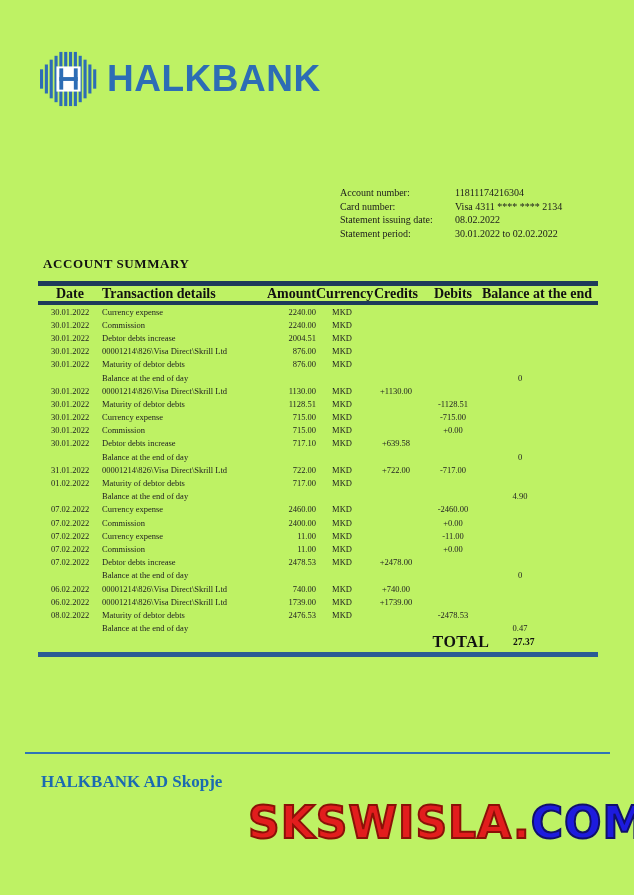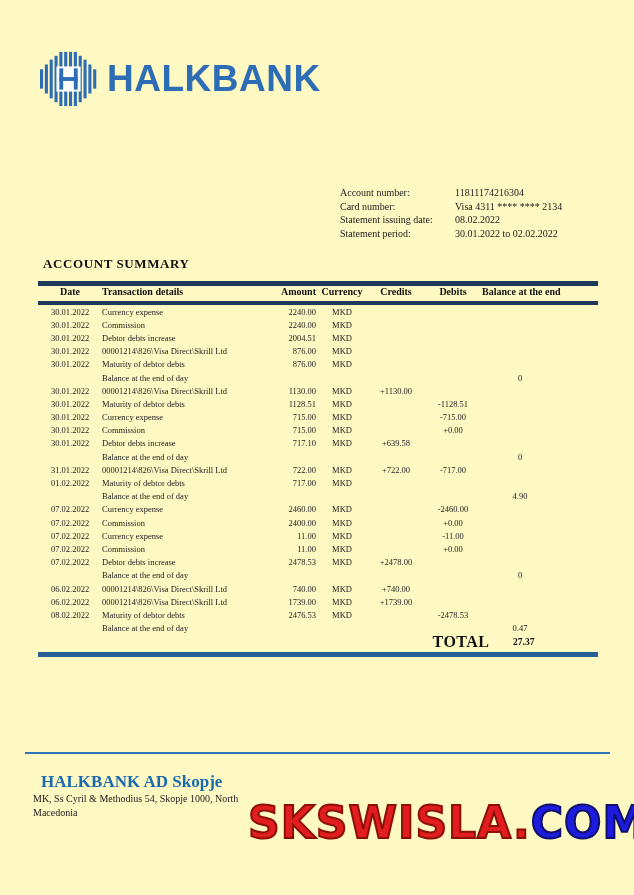--- a/index.html
+++ b/index.html
@@ -1,17 +1,17 @@
 <!DOCTYPE html>
 <html><head>
 <meta charset="utf-8">
 <style>
   * { margin:0; padding:0; box-sizing:border-box; }
   body { background:#ffffff; font-family:"Liberation Serif", serif; }
-  .page { position:relative; width:634px; height:895px; background:#fef9c3; overflow:hidden; }
+  .page { position:relative; width:634px; height:895px; background:#bef264; overflow:hidden; }
 
   
   .logo { position:absolute; top:50px; left:40px; display:flex; align-items:center; gap:9px; }
   .logo-text { font-family:"Liberation Sans", sans-serif; font-weight:700; font-size:37px; color:#2d6db5; letter-spacing:0.5px; }
 
   
   .customer { position:absolute; top:179px; left:47px; font-size:10px; color:#1a1a1a; line-height:13.5px; }
   .customer .name { font-weight:700; font-size:11px; }
 
   
@@ -21,21 +21,21 @@
   .account-info .value { white-space:nowrap; }
 
   
   .summary-title { position:absolute; top:256px; left:43px; font-size:13px; font-weight:700; letter-spacing:0.6px; color:#111; }
 
   
   .table { position:absolute; top:281px; left:38px; width:560px; }
   .bar { height:5px; background:#1e3a5a; }
   .bar-thin { height:4px; background:#1e3a5a; }
   .bar-bottom { height:5px; background:#2a5d94; margin-top:2px; }
-  .thead { display:flex; align-items:flex-start; height:15px; font-weight:700; font-size:10px; color:#111; }
+  .thead { display:flex; align-items:flex-start; height:15px; font-weight:700; font-size:14px; color:#111; }
   .trow { display:flex; align-items:center; height:13.2px; font-size:8.5px; color:#222; }
   .cell { white-space:nowrap; overflow:visible; }
   .c-date     { width:64px;  text-align:center; }
   .c-details  { width:160px; text-align:left; }
   .c-amount   { width:54px;  text-align:right; }
   .c-currency { width:52px;  text-align:center; }
   .c-credits  { width:56px;  text-align:center; }
   .c-debits   { width:58px;  text-align:center; }
   .c-balance  { width:116px; text-align:center; padding-right:40px; }
   .total-row { display:flex; align-items:center; height:15px; font-size:9.5px; font-weight:700; color:#111; }
@@ -352,23 +352,19 @@
       <div class="cell c-credits"></div>
       <div class="cell c-debits">TOTAL</div>
       <div class="cell c-balance">27.37</div>
     </div>
     <div class="bar-bottom"></div>
   </div>
 
   <div class="footer">
     <div class="footer-line"></div>
     <div class="footer-heading">HALKBANK AD Skopje</div>
-    <div class="footer-text">
-      <div>MK, Ss Cyril &amp; Methodius 54, Skopje 1000, North</div>
-      <div>Macedonia</div>
-    </div>
   </div>
 
   <div class="watermark">
     <span class="wm-red">SKSWISLA.</span><span class="wm-blue">COM</span>
   </div>
 
 </div>
 
 </body></html>

